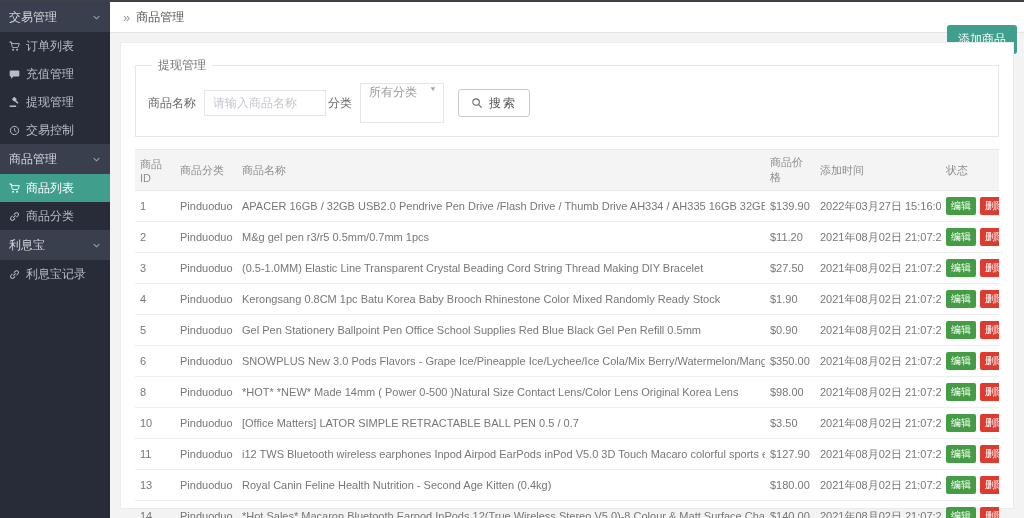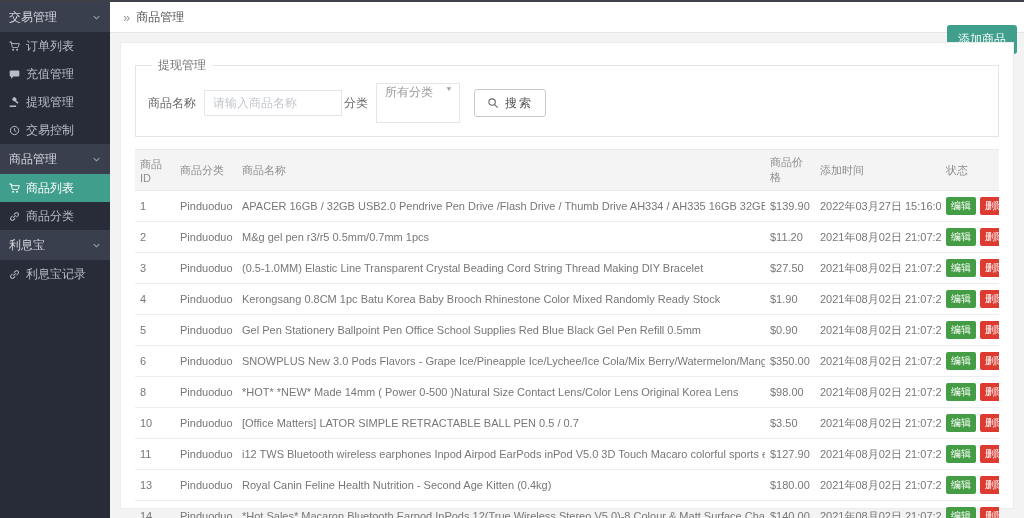--- a/index.html
+++ b/index.html
@@ -30,21 +30,21 @@
              font-size:12px; padding:6px 11px; cursor:pointer; font-family:inherit;margin-top:44px; }
 
   .content { flex:1; padding:9px 10px; min-height:0; }
   .card { background:#fff; height:100%; padding:12px 14px 0 14px; border:1px solid #ececee; }
 
   
   fieldset.search { border:1px solid #e5e6e7; padding:9px 10px 13px 10px; margin:2px 0 12px 0; }
   fieldset.search legend { font-size:12px; color:#777; padding:0 6px; margin-left:6px; }
   .search-row { display:flex; align-items:center; font-size:12px; color:#666; }
   .search-row label { margin:0 8px 0 2px; color:#666; }
-  .name-input { width:138px; height:26px; border:1px solid #e5e6e7; padding:0 8px; font-size:12px;
+  .name-input { width:122px; height:26px; border:1px solid #e5e6e7; padding:0 8px; font-size:12px;
                 color:#555; font-family:inherit; outline:none; }
   .name-input::placeholder { color:#c2c6cc; }
   .lbl-cat { margin-left:14px; }
   .select-box { width:84px; height:40px; border:1px solid #e5e6e7; display:flex; align-items:flex-start;
                 padding:0 6px 0 8px; color:#999; cursor:pointer; position:relative; }
   .select-box .caret { margin-left:auto; font-size:8px; color:#9aa; transform:scaleY(.8); }
   .search-btn { margin-left:14px; height:28px; background:#fff; border:1px solid #c9c9c9; border-radius:3px;
                 padding:0 12px; font-size:12px; color:#555; display:flex; align-items:center; gap:6px;
                 cursor:pointer; font-family:Liberation Serif, serif; letter-spacing:2px; }
   .search-btn svg { width:12px; height:12px; }

